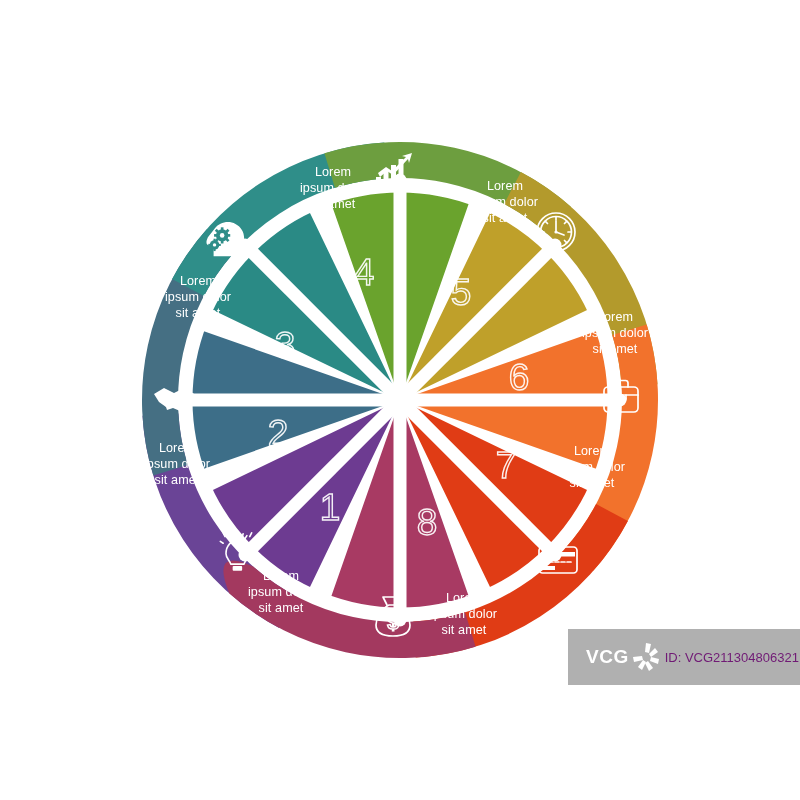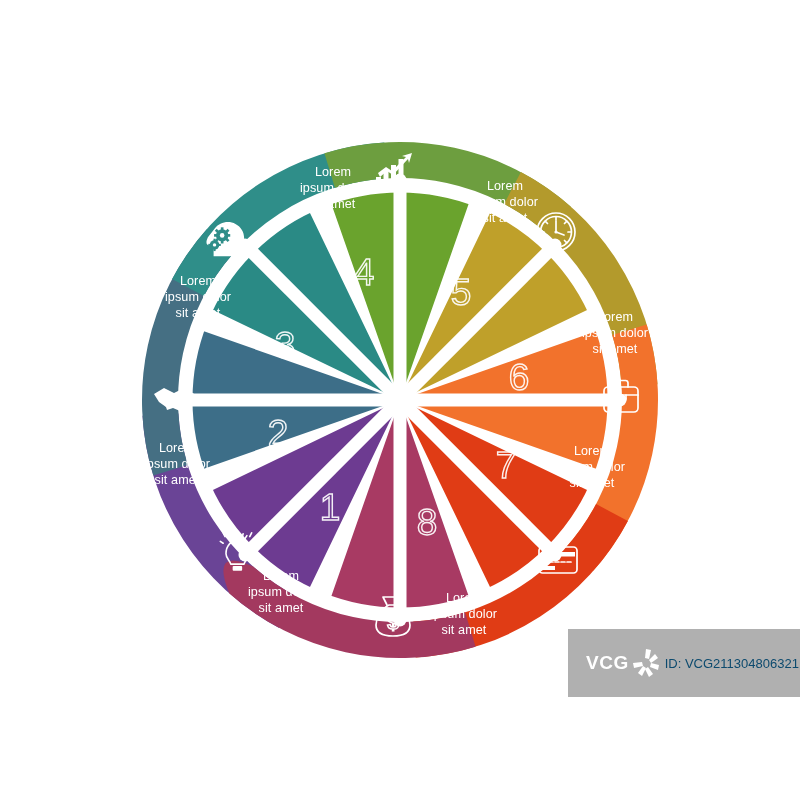--- a/index.html
+++ b/index.html
@@ -54,32 +54,32 @@
   .icon-fill {
     fill: #ffffff;
     stroke: none;
   }
   
   #watermark {
     position: absolute;
     left: 568px;
     top: 629px;
     width: 232px;
-    height: 68px;
+    height: 56px;
     background: #b0b0b0;
     display: flex;
     align-items: center;
     gap: 2px;
     padding-left: 18px;
     box-sizing: border-box;
   }
   #wm-text {
     font-family: "Liberation Sans", sans-serif;
     font-size: 13px;
-    color: #0c4a6e;
+    color: #701a75;
     white-space: nowrap;
   }
   .wm-logo-word {
     font-family: "Liberation Sans", sans-serif;
     font-size: 19px;
     font-weight: bold;
     color: #ffffff;
     letter-spacing: 0.5px;
   }
 </style>

